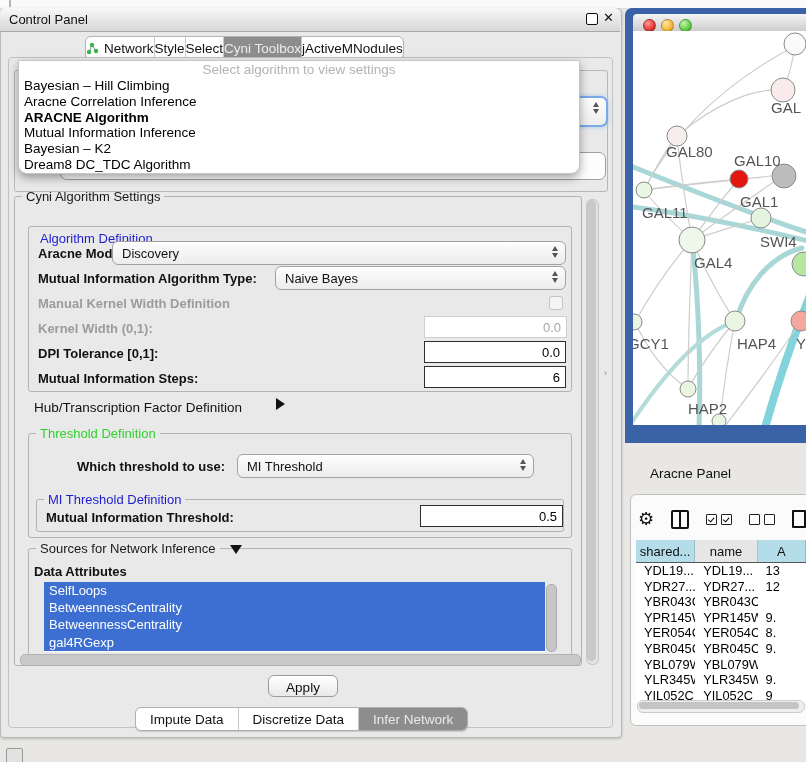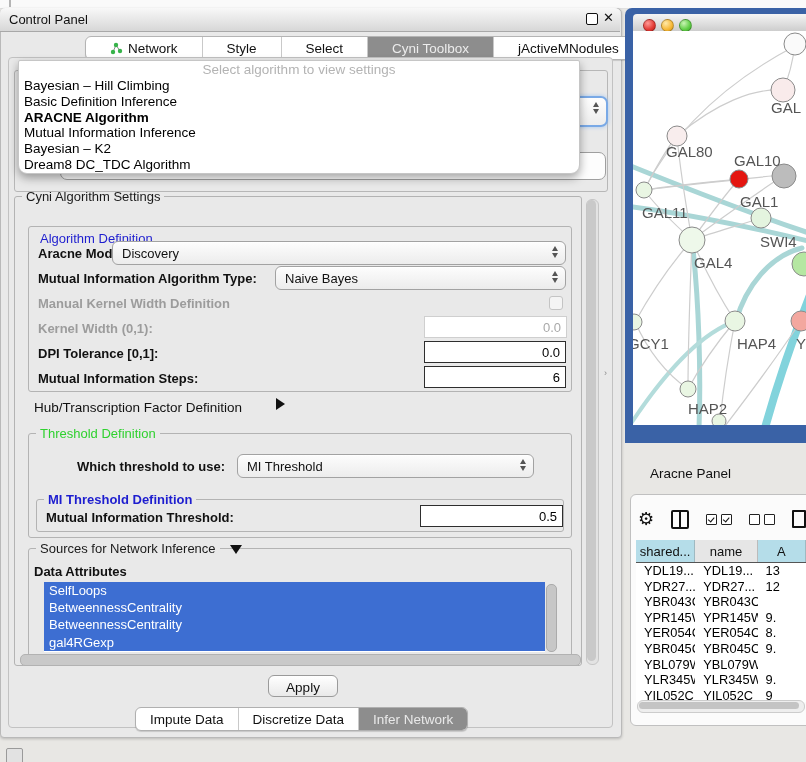--- a/index.html
+++ b/index.html
@@ -16,21 +16,21 @@
       border-radius:5px 5px 4px 4px;box-shadow:0 1px 3px rgba(0,0,0,.2);}
   #cp-titlebar{left:0;top:8px;width:620px;height:23px;border-radius:5px 5px 0 0;
       background:linear-gradient(#f8f8f8,#d7d7d7);border-bottom:1px solid #a8a8a8;}
   #cp-title{left:9px;top:12px;font-size:13px;color:#111;}
   #cp-max{left:586px;top:13px;width:10px;height:10px;border:1.6px solid #111;border-radius:2px;background:#fff;}
   #cp-close{left:603px;top:10px;font-size:13px;font-weight:bold;color:#111;}
 
   
   #tabbar{left:85px;top:36px;height:22px;display:flex;background:#fff;border:1px solid #b4b4b4;
       border-radius:6px;overflow:hidden;box-shadow:0 1px 1px rgba(0,0,0,.15);}
-  .tab{padding:0 24px;display:flex;align-items:center;gap:5px;font-size:13.5px;color:#111;
+  .tab{padding:0 0;display:flex;align-items:center;gap:5px;font-size:13.5px;color:#111;
       border-right:1px solid #c9c9c9;white-space:nowrap;}
   .tab:last-child{border-right:none;}
   .tab.selected{background:#8d8d8d;color:#ececec;}
 
   
   #content-frame{left:8px;top:57px;width:603px;height:669px;border:1px solid #c2c2c2;border-radius:4px;background:#e9e9e9;}
 
   
   #infer-groupbox{left:14px;top:70px;width:592px;height:120px;border:1px solid #b7b7b7;border-radius:3px;z-index:1;}
   #combo-focus-frag{left:60px;top:96px;width:544px;height:27px;border:2px solid #79a9e6;border-radius:7px;
@@ -175,21 +175,21 @@
       <div class="tri-up"></div>
         <div class="tri-dn"></div>
     </div>
   </div>
   <div class="abs" id="combo-frag2"></div>
 
   <div class="abs" id="algo-popup">
     <div id="algo-placeholder">Select algorithm to view settings</div>
     <div id="algo-list">
         <div class="algo-item">Bayesian – Hill Climbing</div>
-        <div class="algo-item">Basic Definition Inference</div>
+        <div class="algo-item">Aracne Correlation Inference</div>
         <div class="algo-item bold">ARACNE Algorithm</div>
         <div class="algo-item">Mutual Information Inference</div>
         <div class="algo-item">Bayesian – K2</div>
         <div class="algo-item">Dream8 DC_TDC Algorithm</div>
       </div>
   </div>
 
   <div class="groupbox" style="left:14px;top:196px;width:566px;height:468px;"></div>
   <div class="grouplabel" style="left:22px;top:189px;">Cyni Algorithm Settings</div>
 
@@ -235,21 +235,21 @@
   <div class="boldlbl" style="left:62px;top:459px;margin-left:15px;">Which threshold to use:</div>
   <div class="combo" style="left:237px;top:454px;width:286px;">
     <span>MI Threshold</span>
     <span class="spin">
         <span class="tri-up"></span>
         <span class="tri-dn"></span>
       </span>
   </div>
 
   <div class="groupbox" style="left:36px;top:499px;width:526px;height:31px;"></div>
-  <div class="grouplabel lbl-blue" style="left:44px;top:492px;font-weight:bold;">MI Threshold Definition</div>
+  <div class="grouplabel lbl-blue" style="left:44px;top:492px;">MI Threshold Definition</div>
   <div class="boldlbl" style="left:46px;top:510px;">Mutual Information Threshold:</div>
   <input class="field active" style="left: 420px; top: 505px; width: 131px;" value="0.5">
 
   <div class="groupbox" style="left:28px;top:548px;width:542px;height:107px;"></div>
   <div class="grouplabel" style="left:36px;top:541px;">Sources for Network Inference</div>
   <div class="disc down" style="left:230px;top:545px;"></div>
   <div class="boldlbl" style="left:34px;top:564px;">Data Attributes</div>
   <div class="abs" id="attr-list">
       <div class="attr-item" style="background: rgb(61, 110, 210);">SelfLoops</div>
       <div class="attr-item" style="background: rgb(61, 110, 210);">BetweennessCentrality</div>

